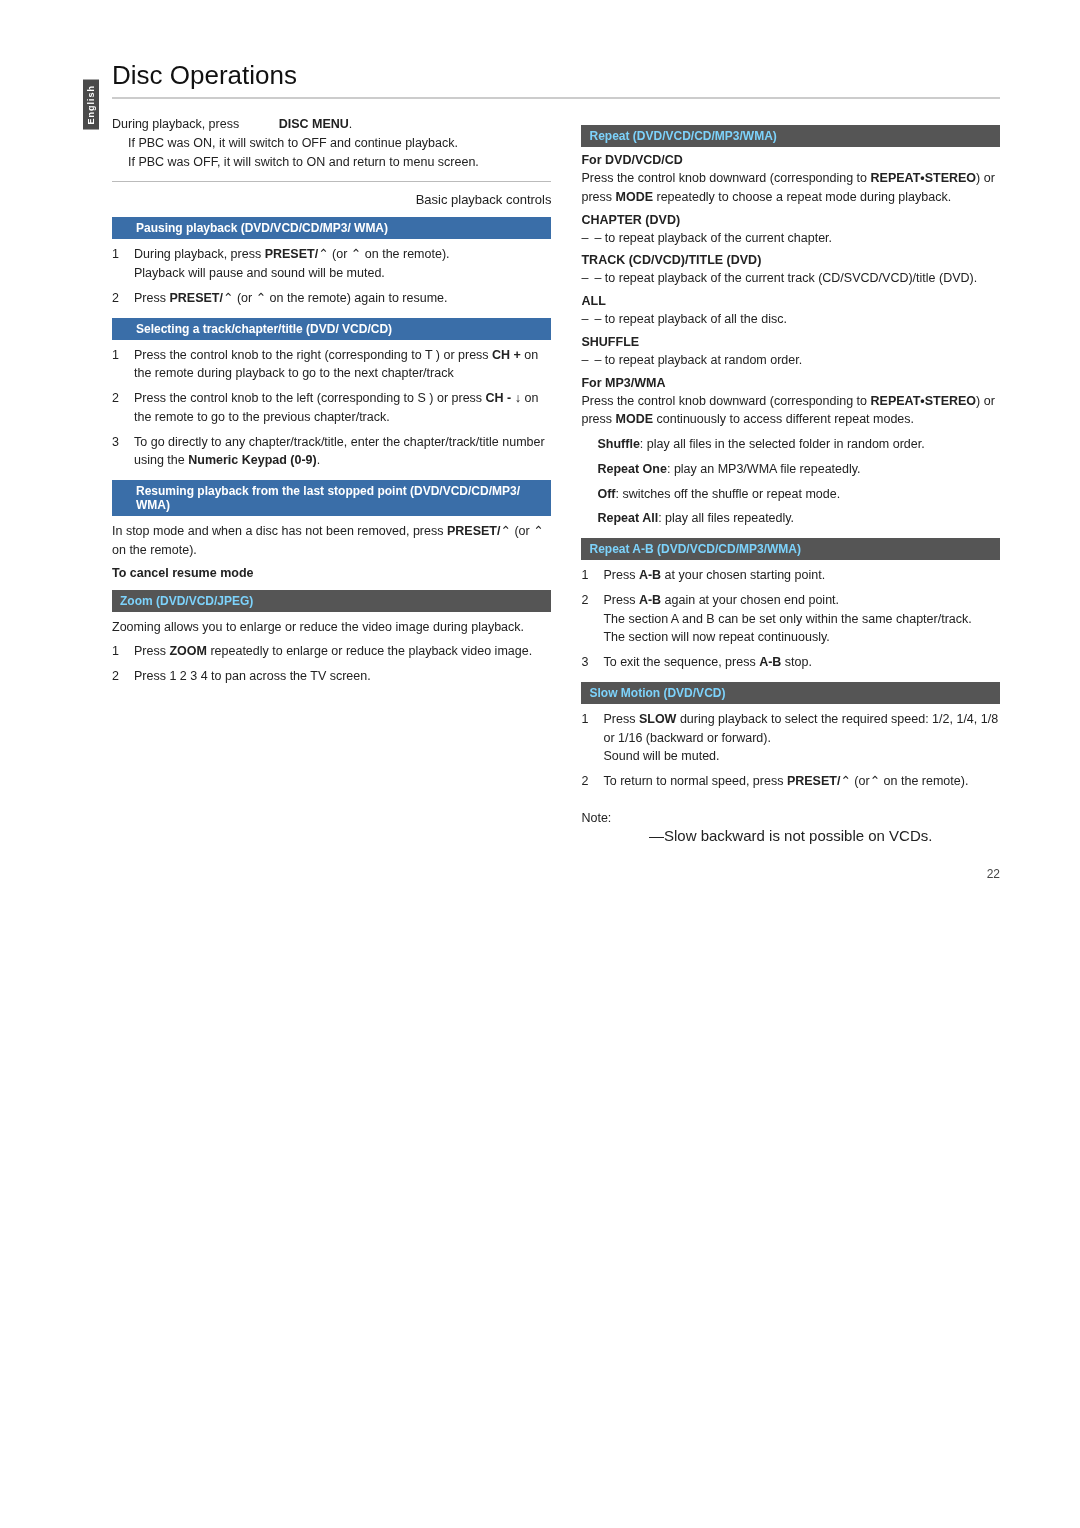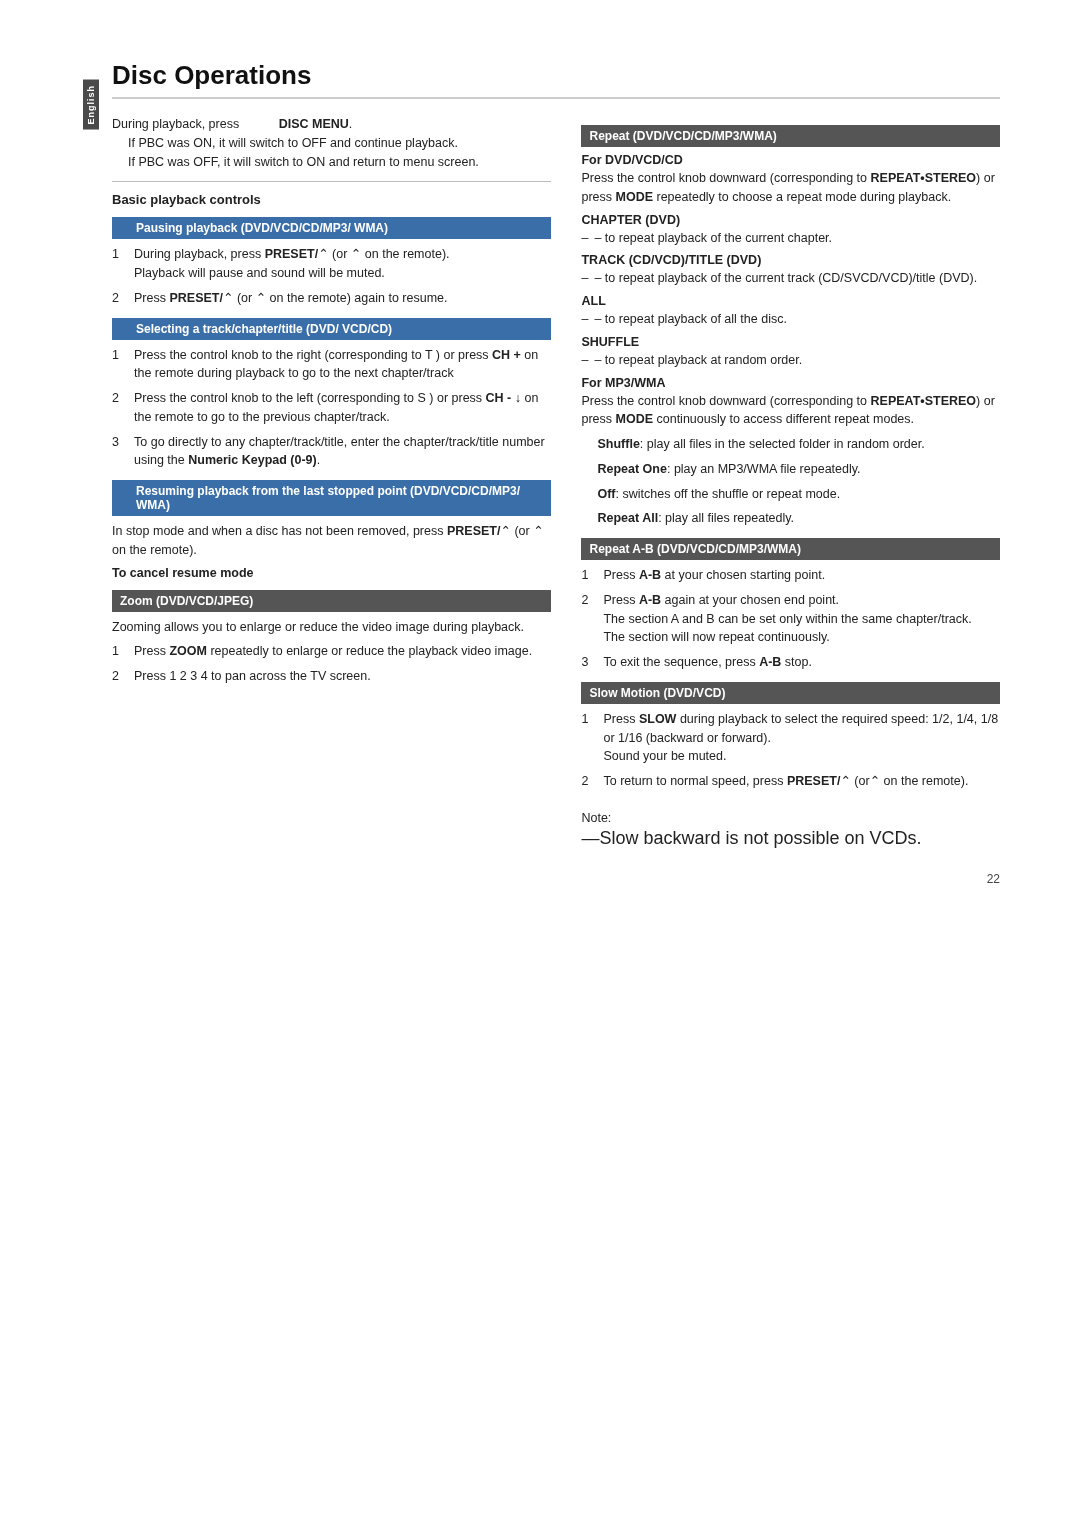--- a/index.html
+++ b/index.html
@@ -38,21 +38,21 @@
       padding: 5px 3px;
       letter-spacing: 1px;
     }
     .content {
       flex: 1;
       display: flex;
       flex-direction: column;
     }
     .page-title {
       font-size: 26px;
-      font-weight: bold;
+      font-weight: normal;
       color: #111;
       margin-bottom: 6px;
       padding-bottom: 6px;
       border-bottom: 2px solid #ccc;
     }
     .two-col {
       display: flex;
       flex-direction: row;
       gap: 30px;
       margin-top: 10px;
@@ -69,36 +69,37 @@
       line-height: 1.5;
     }
     .section-intro b { font-weight: bold; padding-left: 36px; }
     .divider {
       border: none;
       border-top: 1px solid #bbb;
       margin: 10px 0;
     }
     .subsection-title {
       font-size: 13px;
-      font-weight: bold;
+      font-weight: normal;
       margin-bottom: 6px;
       margin-top: 4px;
+      text-align: right;
     }
     .blue-header {
       background: #3a6ea8;
       color: #fff;
       font-weight: bold;
       font-size: 12px;
       padding: 4px 24px;
       margin-bottom: 6px;
       margin-top: 10px;
     }
     .dark-header {
       background: #555;
-      color: #ffffff;
+      color: #7dd3fc;
       font-weight: bold;
       font-size: 12px;
       padding: 4px 8px;
       margin-bottom: 6px;
       margin-top: 10px;
     }
     .numbered-list {
       list-style: none;
       padding: 0;
       margin: 0 0 8px 0;
@@ -142,21 +143,21 @@
     .page-number {
       font-size: 12px;
       color: #444;
       margin-top: 20px;
       text-align: right;
     }
     .note-section {
       margin-top: 8px;
     }
     .note-title { font-size: 12.5px; font-weight: normal; margin-top: 20px; }
-    .note-item { font-size: 18px; line-height: 1.5; }
+    .note-item { font-size: 15px; line-height: 1.5; text-align: center; }
   </style>
 </head>
 <body>
 
 <div class="page">
   <div class="sidebar">
     <div class="sidebar-label">English</div>
   </div>
   <div class="content">
     <div class="page-title">Disc Operations</div>
@@ -316,21 +317,21 @@
           </li>
         </ol>
 
         <div class="dark-header">Slow Motion (DVD/VCD)</div>
 
         <ol class="numbered-list">
           <li class="numbered-list">
             <span class="num">1</span>
             <div class="li-content">
               <span>Press </span><b>SLOW</b><span> during playback to select the required speed: 1/2, 1/4, 1/8 or 1/16 (backward or forward).</span><br>
-              <span>Sound your be muted.</span>
+              <span>Sound will be muted.</span>
             </div>
           </li>
           <li class="numbered-list">
             <span class="num">2</span>
             <div class="li-content">
               <span>To return to normal speed, press </span><b>PRESET/</b><span>⌃</span><span>  (or⌃   on the remote).</span>
             </div>
           </li>
         </ol>
 

